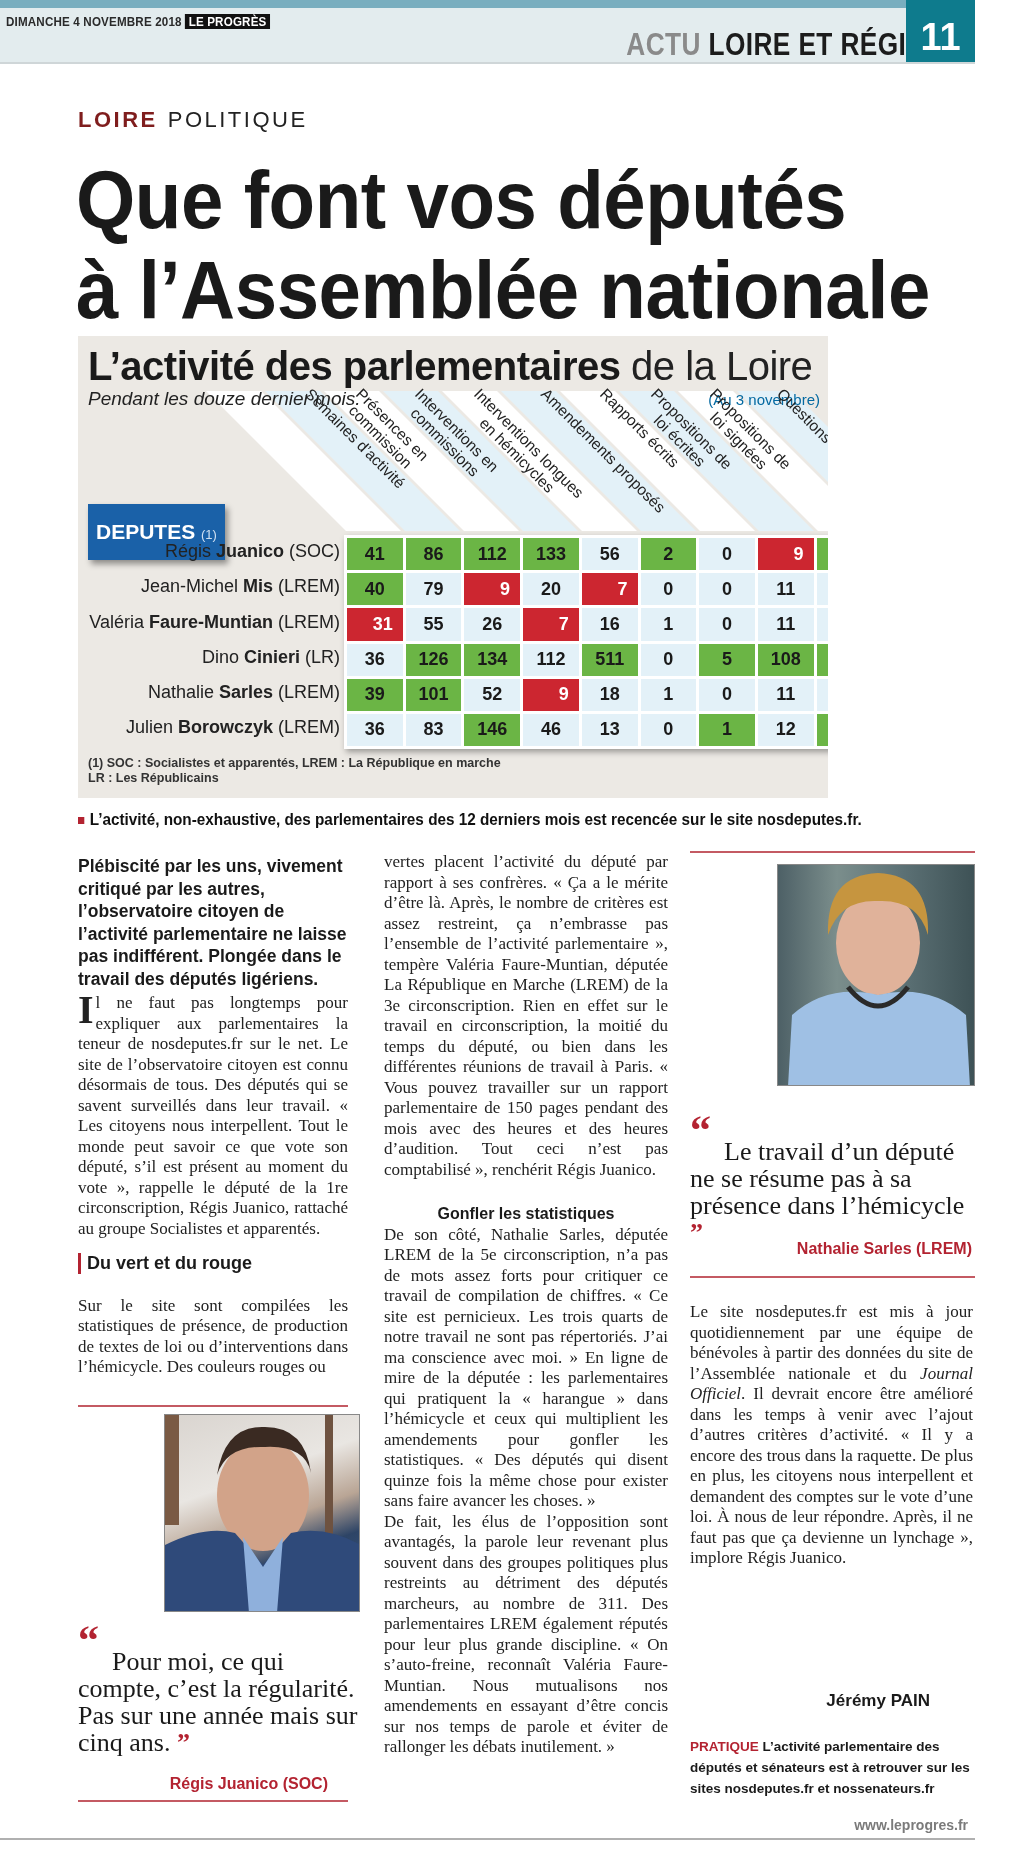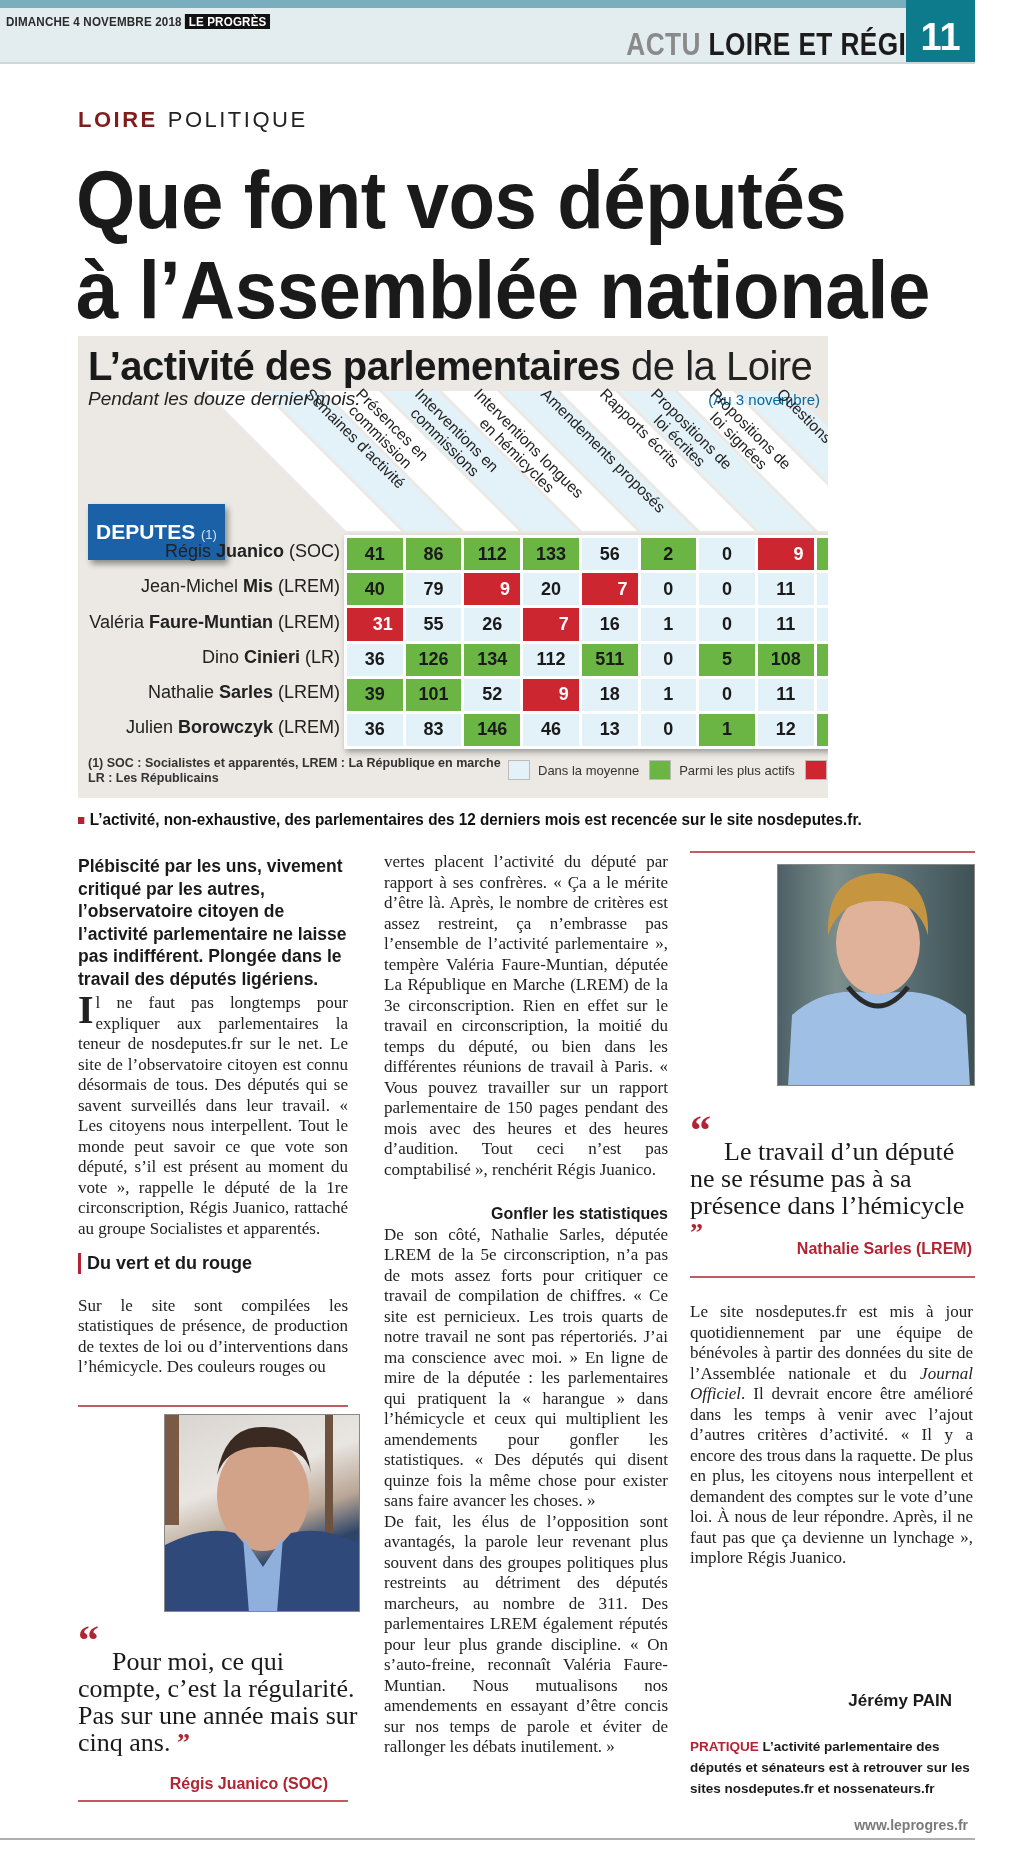--- a/index.html
+++ b/index.html
@@ -56,30 +56,30 @@
 
   .caption { position: absolute; left: 78px; top: 810px; font-size: 17px; font-weight: bold; color: #111; white-space: nowrap; transform: scaleX(0.9); transform-origin: left; }
   .caption .bullet { display: inline-block; width: 7px; height: 7px; background: #b32331; margin-right: 6px; vertical-align: middle; }
 
   
   .col { position: absolute; font-family: "Liberation Serif", serif; font-size: 17px; line-height: 20.5px; color: #222; text-align: justify; hyphens: auto; }
   .col p { margin: 0; }
   .lead { position: absolute; left: 78px; top: 855px; width: 270px; font-size: 17.5px; line-height: 22.5px; font-weight: bold; color: #1a1a1a; }
   .dropcap-par::first-letter { font-size: 40px; float: left; line-height: 34px; padding-right: 2px; font-weight: bold; }
   .subhead { font-family: "Liberation Sans", sans-serif; font-weight: bold; font-size: 18px; color: #1a1a1a; border-left: 3px solid #b32331; padding-left: 6px; margin: 14px 0 22px; text-align: left; }
-  .subhead2 { font-family: "Liberation Sans", sans-serif; font-weight: bold; font-size: 16px; color: #1a1a1a; text-align: right; margin-top: 24px; }
+  .subhead2 { font-family: "Liberation Sans", sans-serif; font-weight: bold; font-size: 16px; color: #1a1a1a; text-align: center; margin-top: 24px; }
   .redrule { height: 2px; background: #c45a63; }
 
   .photo { position: absolute; border: 1px solid #888; overflow: hidden; }
   .quote { position: absolute; font-family: "Liberation Serif", serif; font-size: 26px; line-height: 27px; color: #1a1a1a; }
   .quote .qmark { color: #b32331; font-weight: bold; font-size: 42px; line-height: 20px; display: block; height: 18px; }
   .quote .qend { color: #b32331; font-weight: bold; font-size: 26px; }
   .quote-author { position: absolute; font-size: 16px; font-weight: bold; color: #b32331; text-align: right; white-space: nowrap; }
 
-  .signature { position: absolute; left: 674px; top: 1691px; width: 278px; text-align: right; font-weight: bold; font-size: 17px; }
+  .signature { position: absolute; left: 652px; top: 1691px; width: 278px; text-align: right; font-weight: bold; font-size: 17px; }
   .pratique { position: absolute; left: 690px; top: 1736px; width: 290px; font-size: 13.5px; line-height: 21px; font-weight: bold; color: #1a1a1a; }
   .pratique .tag { color: #b32331; }
   .footer-url { position: absolute; right: 58px; top: 1817px; font-size: 14px; font-weight: bold; color: #7a7a7a; }
   .footer-rule { position: absolute; left: 0; top: 1838px; width: 975px; height: 2px; background: #b0b0b0; }
 </style>
 </head>
 <body>
 
 <div class="topbar"></div>
 <div class="headband"></div>
@@ -214,28 +214,20 @@
       <div class="cell g">1</div>
       <div class="cell">12</div>
       <div class="cell g">36</div>
       <div class="cell">2</div>
     </div>
 
   <div class="footnote">
     <div>(1) SOC : Socialistes et apparentés, LREM : La République en marche</div>
     <div>LR : Les Républicains</div>
   </div>
-  <div class="legend">
-    <span class="sw avg"></span>
-      <span>Dans la moyenne</span>
-    <span class="sw top"></span>
-      <span>Parmi les plus actifs</span>
-    <span class="sw low"></span>
-      <span>Parmi les moins actifs</span>
-  </div>
   <div class="source">Source : Observatoire citoyen de l’activité parlementaire.</div>
 </div>
 
 <div class="caption">
   <span class="bullet"></span><span>L’activité, non-exhaustive, des parlementaires des 12 derniers mois est recencée sur le site nosdeputes.fr.</span>
 </div>
 
 <div class="lead">Plébiscité par les uns, vivement critiqué par les autres, l’observatoire citoyen de l’activité parlementaire ne laisse pas indifférent. Plongée dans le travail des députés ligériens.</div>
 <div class="col" style="left:78px; top:993px; width:270px;">
   <p class="dropcap-par">Il ne faut pas longtemps pour expliquer aux parlementaires la teneur de nosdeputes.fr sur le net. Le site de l’observatoire citoyen est connu désormais de tous. Des députés qui se savent surveillés dans leur travail. « Les citoyens nous interpellent. Tout le monde peut savoir ce que vote son député, s’il est présent au moment du vote », rappelle le député de la 1re circonscription, Régis Juanico, rattaché au groupe Socialistes et apparentés.</p>

